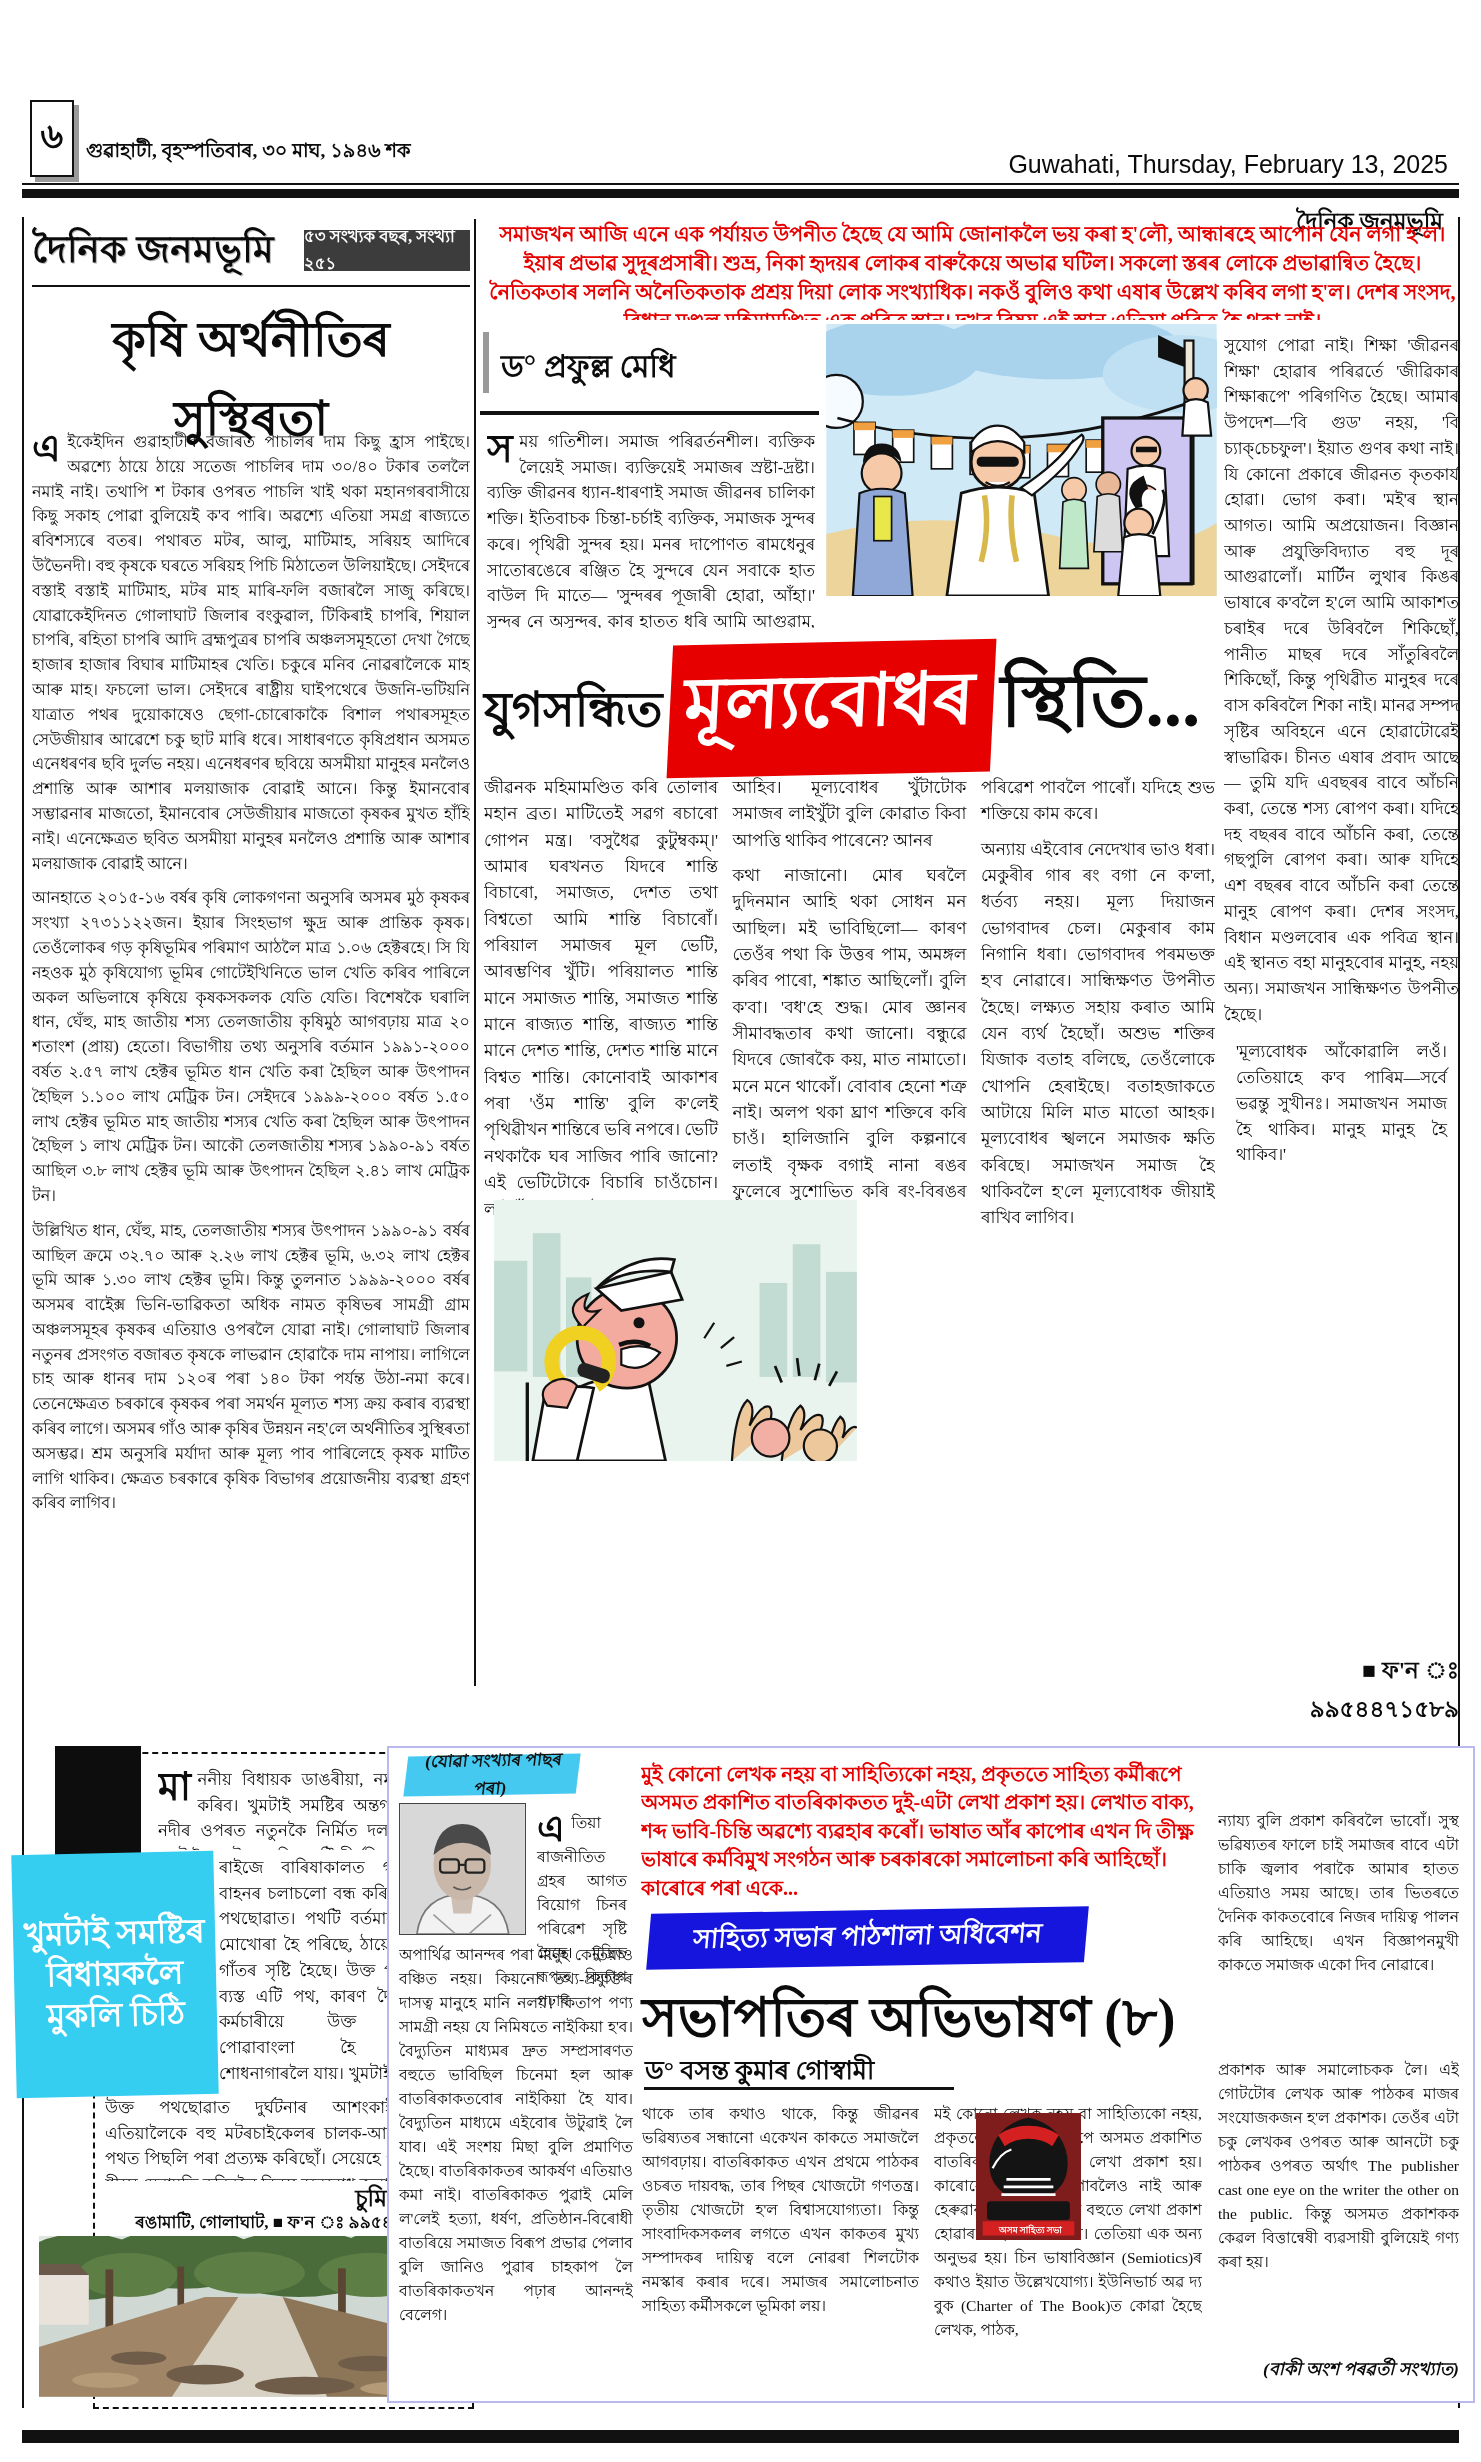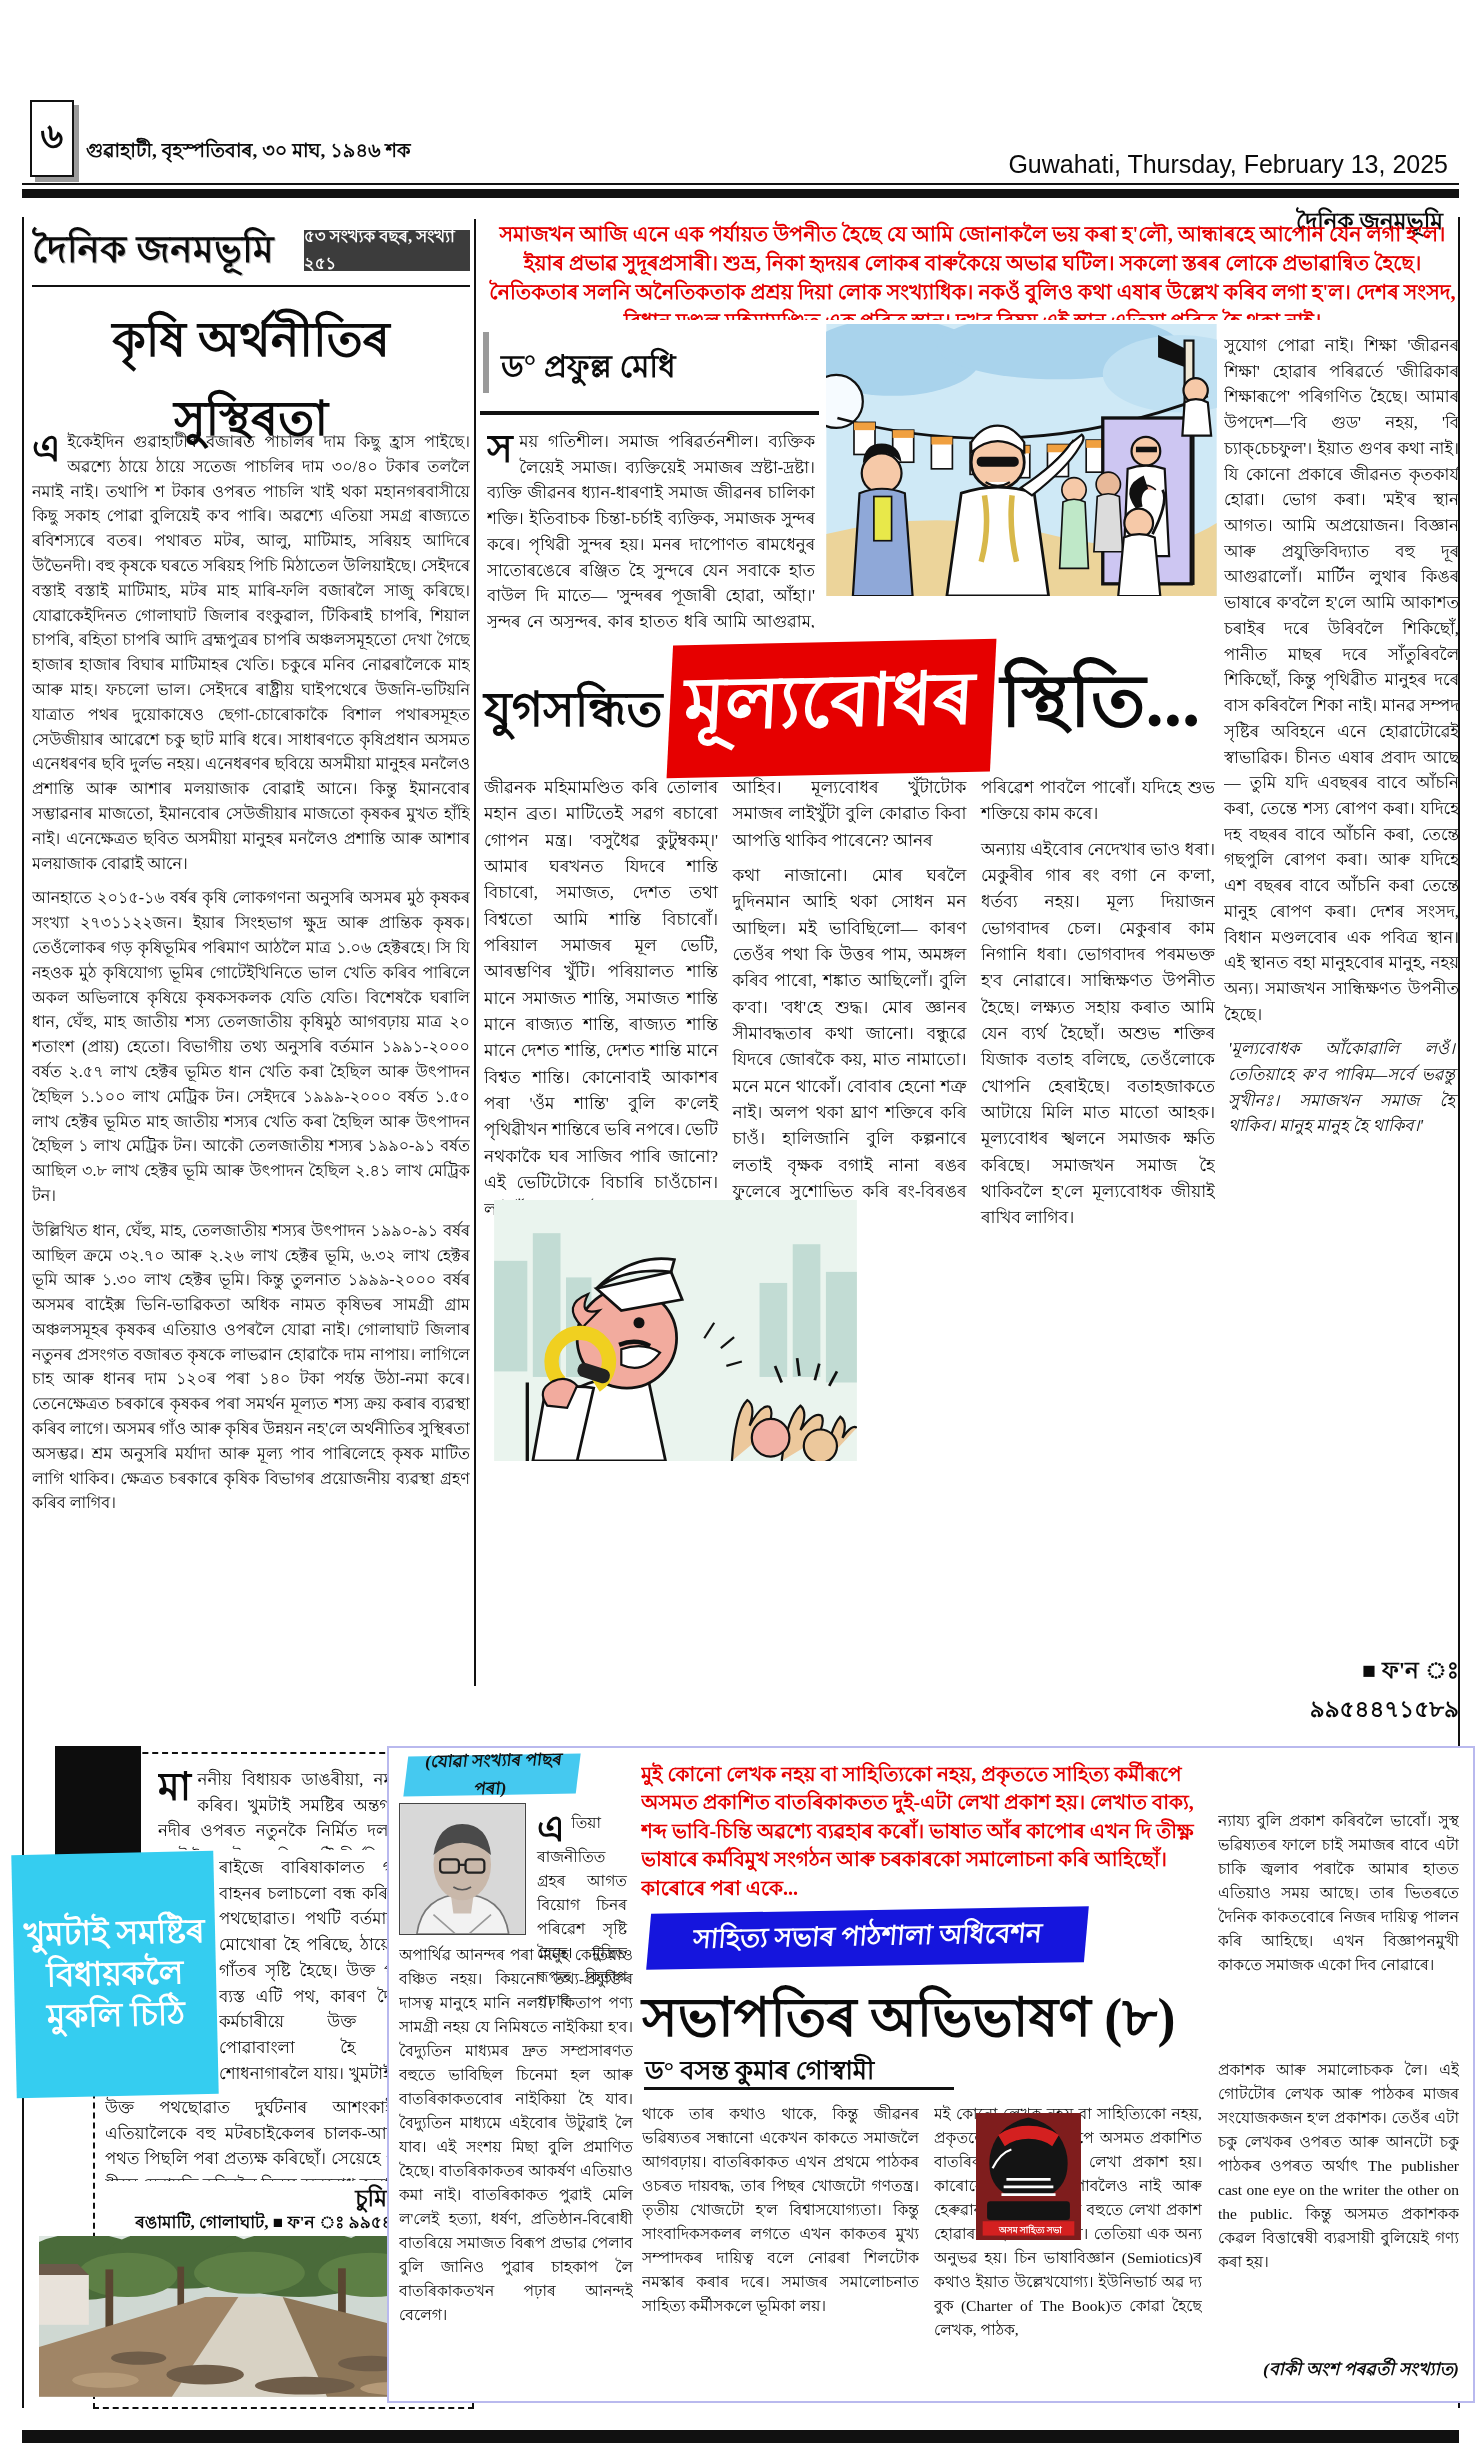--- a/index.html
+++ b/index.html
@@ -171,21 +171,21 @@
   </div>
 
   <div class="abs bodytext just cols3 hidden-overflow" style="left:484px;top:775px;width:731px;height:910px;font-size:17px;">
     <p style="margin:0 0 8.9px 0;">জীৱনক মহিমামণ্ডিত কৰি তোলাৰ মহান ব্ৰত। মাটিতেই সৱগ ৰচাৰো গোপন মন্ত্ৰ। 'বসুধৈৱ কুটুম্বকম্।' আমাৰ ঘৰখনত যিদৰে শান্তি বিচাৰো, সমাজত, দেশত তথা বিশ্বতো আমি শান্তি বিচাৰোঁ। পৰিয়াল সমাজৰ মূল ভেটি, আৰম্ভণিৰ খুঁটি। পৰিয়ালত শান্তি মানে সমাজত শান্তি, সমাজত শান্তি মানে ৰাজ্যত শান্তি, ৰাজ্যত শান্তি মানে দেশত শান্তি, দেশত শান্তি মানে বিশ্বত শান্তি। কোনোবাই আকাশৰ পৰা 'ওঁম শান্তি' বুলি ক'লেই পৃথিৱীখন শান্তিৰে ভৰি নপৰে। ভেটি নথকাকৈ ঘৰ সাজিব পাৰি জানো? এই ভেটিটোকে বিচাৰি চাওঁচোন। লাইখুঁটাৰ প্ৰশ্নটো অৱশ্যে লগত আহিব। মূল্যবোধৰ খুঁটাটোক সমাজৰ লাইখুঁটা বুলি কোৱাত কিবা আপত্তি থাকিব পাৰেনে? আনৰ</p>
     <p style="margin:0 0 8.9px 0;">কথা নাজানো। মোৰ ঘৰলৈ দুদিনমান আহি থকা সোধন মন আছিল। মই ভাবিছিলো— কাৰণ তেওঁৰ পথা কি উত্তৰ পাম, অমঙ্গল কৰিব পাৰো, শঙ্কাত আছিলোঁ। বুলি ক'বা। 'বধ'হে শুদ্ধ। মোৰ জ্ঞানৰ সীমাবদ্ধতাৰ কথা জানো। বন্ধুৱে যিদৰে জোৰকৈ কয়, মাত নামাতো। মনে মনে থাকোঁ। বোবাৰ হেনো শত্ৰু নাই। অলপ থকা ঘ্ৰাণ শক্তিৰে কৰি চাওঁ। হালিজানি বুলি কল্পনাৰে লতাই বৃক্ষক বগাই নানা ৰঙৰ ফুলেৰে সুশোভিত কৰি ৰং-বিৰঙৰ পৰিৱেশ পাবলৈ পাৰোঁ। যদিহে শুভ শক্তিয়ে কাম কৰে।</p>
     <p style="margin:0;">অন্যায় এইবোৰ নেদেখাৰ ভাও ধৰা। মেকুৰীৰ গাৰ ৰং বগা নে ক'লা, ধৰ্তব্য নহয়। মূল্য দিয়াজন ভোগবাদৰ চেল। মেকুৰাৰ কাম নিগানি ধৰা। ভোগবাদৰ পৰমভক্ত হ'ব নোৱাৰে। সান্ধিক্ষণত উপনীত হৈছে। লক্ষ্যত সহায় কৰাত আমি যেন ব্যৰ্থ হৈছোঁ। অশুভ শক্তিৰ যিজাক বতাহ বলিছে, তেওঁলোকে খোপনি হেৰাইছে। বতাহজাকতে আটায়ে মিলি মাত মাতো আহক। মূল্যবোধৰ স্খলনে সমাজক ক্ষতি কৰিছে। সমাজখন সমাজ হৈ থাকিবলৈ হ'লে মূল্যবোধক জীয়াই ৰাখিব লাগিব।</p>
   </div>
 
   <div class="abs bodytext just hidden-overflow" style="left:1224px;top:333px;width:235px;height:1273px;font-size:16.6px;">
     <p style="margin:0 0 8.9px 0;">সুযোগ পোৱা নাই। শিক্ষা 'জীৱনৰ শিক্ষা' হোৱাৰ পৰিৱৰ্তে 'জীৱিকাৰ শিক্ষাৰূপে' পৰিগণিত হৈছে। আমাৰ উপদেশ—'বি গুড' নহয়, 'বি চ্যাক্‌চেচফুল'। ইয়াত গুণৰ কথা নাই। যি কোনো প্ৰকাৰে জীৱনত কৃতকাৰ্য হোৱা। ভোগ কৰা। 'মই'ৰ স্থান আগত। আমি অপ্ৰয়োজন। বিজ্ঞান আৰু প্ৰযুক্তিবিদ্যাত বহু দূৰ আগুৱালোঁ। মাৰ্টিন লুথাৰ কিঙৰ ভাষাৰে ক'বলৈ হ'লে আমি আকাশত চৰাইৰ দৰে উৰিবলৈ শিকিছোঁ, পানীত মাছৰ দৰে সাঁতুৰিবলৈ শিকিছোঁ, কিন্তু পৃথিৱীত মানুহৰ দৰে বাস কৰিবলৈ শিকা নাই। মানৱ সম্পদ সৃষ্টিৰ অবিহনে এনে হোৱাটোৱেই স্বাভাৱিক। চীনত এষাৰ প্ৰবাদ আছে— তুমি যদি এবছৰৰ বাবে আঁচনি কৰা, তেন্তে শস্য ৰোপণ কৰা। যদিহে দহ বছৰৰ বাবে আঁচনি কৰা, তেন্তে গছপুলি ৰোপণ কৰা। আৰু যদিহে এশ বছৰৰ বাবে আঁচনি কৰা তেন্তে মানুহ ৰোপণ কৰা। দেশৰ সংসদ, বিধান মণ্ডলবোৰ এক পবিত্ৰ স্থান। এই স্থানত বহা মানুহবোৰ মানুহ, নহয় অন্য। সমাজখন সান্ধিক্ষণত উপনীত হৈছে।</p>
-    <p style="margin:4px;font-style:italic;">'মূল্যবোধক আঁকোৱালি লওঁ। তেতিয়াহে ক'ব পাৰিম—সৰ্বে ভৱন্তু সুখীনঃ। সমাজখন সমাজ হৈ থাকিব। মানুহ মানুহ হৈ থাকিব।'</p>
+    <p style="margin:12px;">'মূল্যবোধক আঁকোৱালি লওঁ। তেতিয়াহে ক'ব পাৰিম—সৰ্বে ভৱন্তু সুখীনঃ। সমাজখন সমাজ হৈ থাকিব। মানুহ মানুহ হৈ থাকিব।'</p>
   </div>
   <div class="abs phone-line" style="left:1224px;top:1652px;width:235px;font-size:23px;">■ ফ'ন ঃ ৯৯৫৪৪৭১৫৮৯</div>
 
   <div class="abs" style="left:494px;top:1200px;width:363px;height:261px;background:#fff;">
     <svg width="363" height="261" viewBox="0 0 656 472">
       <rect width="656" height="472" fill="#eaf4ee"></rect>
       <g fill="#c2dcd4">
         <rect x="0" y="110" width="60" height="200"></rect>
           <rect x="70" y="60" width="50" height="260"></rect>
         <rect x="130" y="140" width="46" height="180"></rect>

